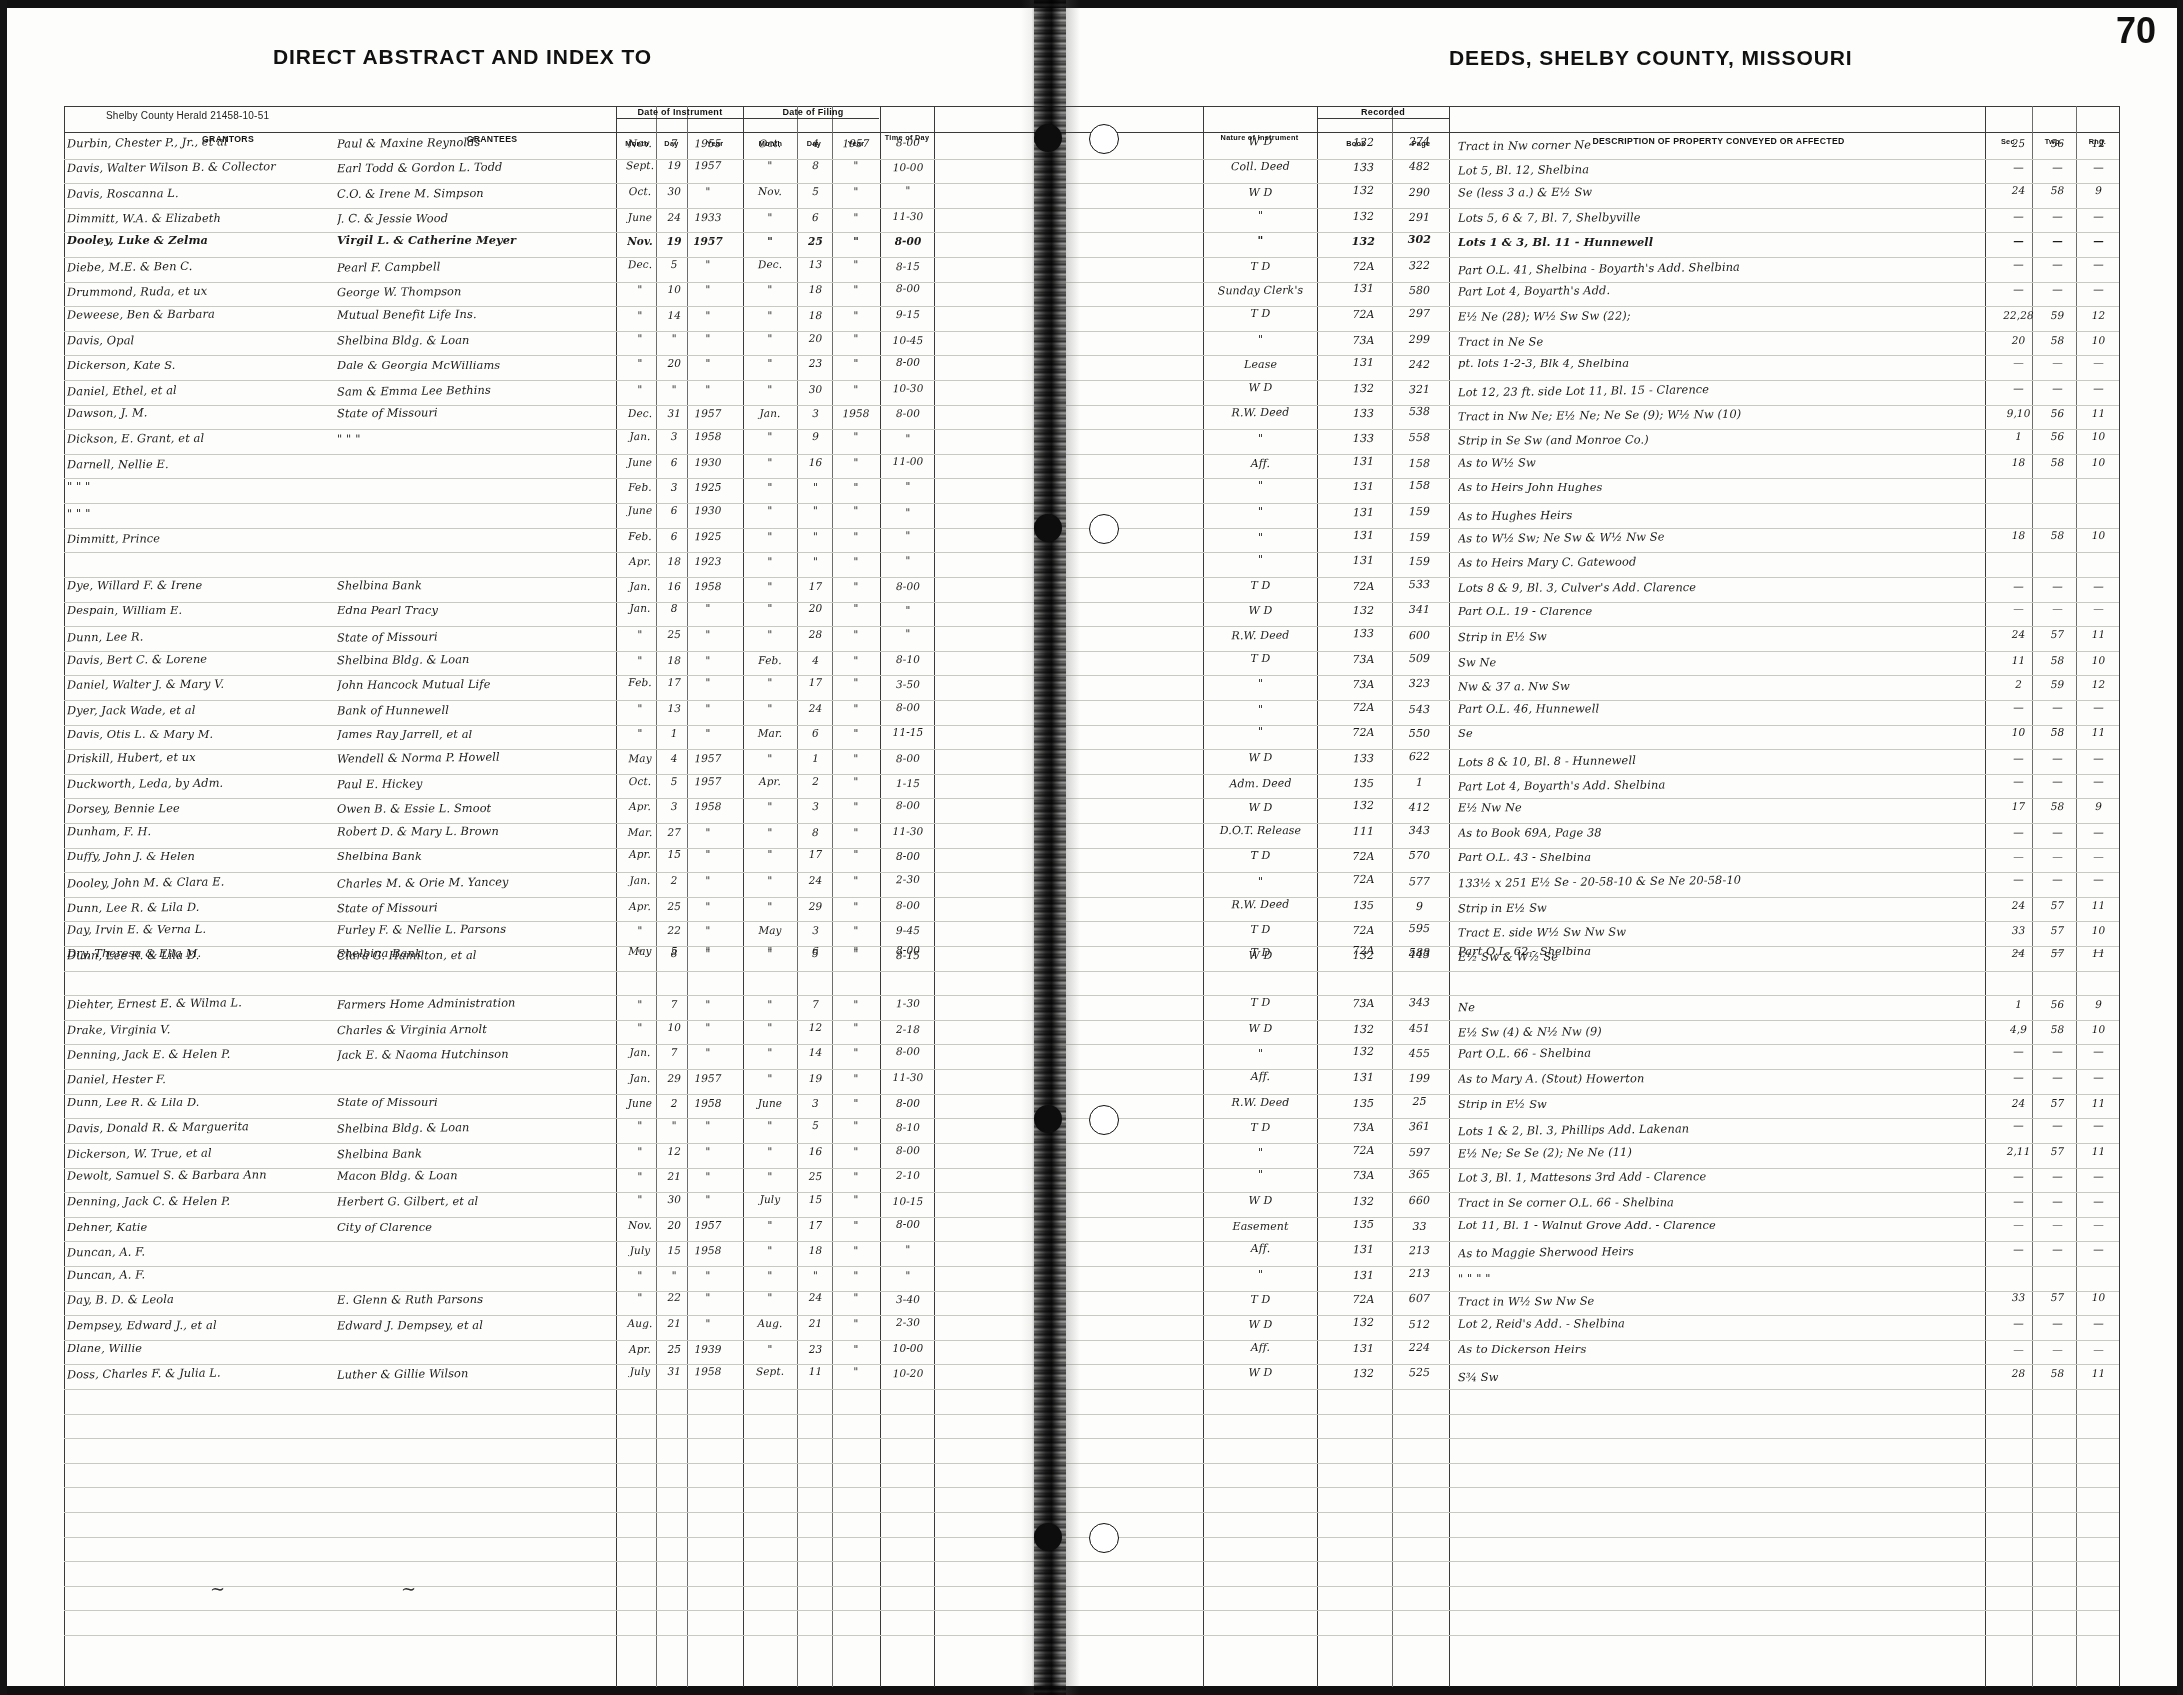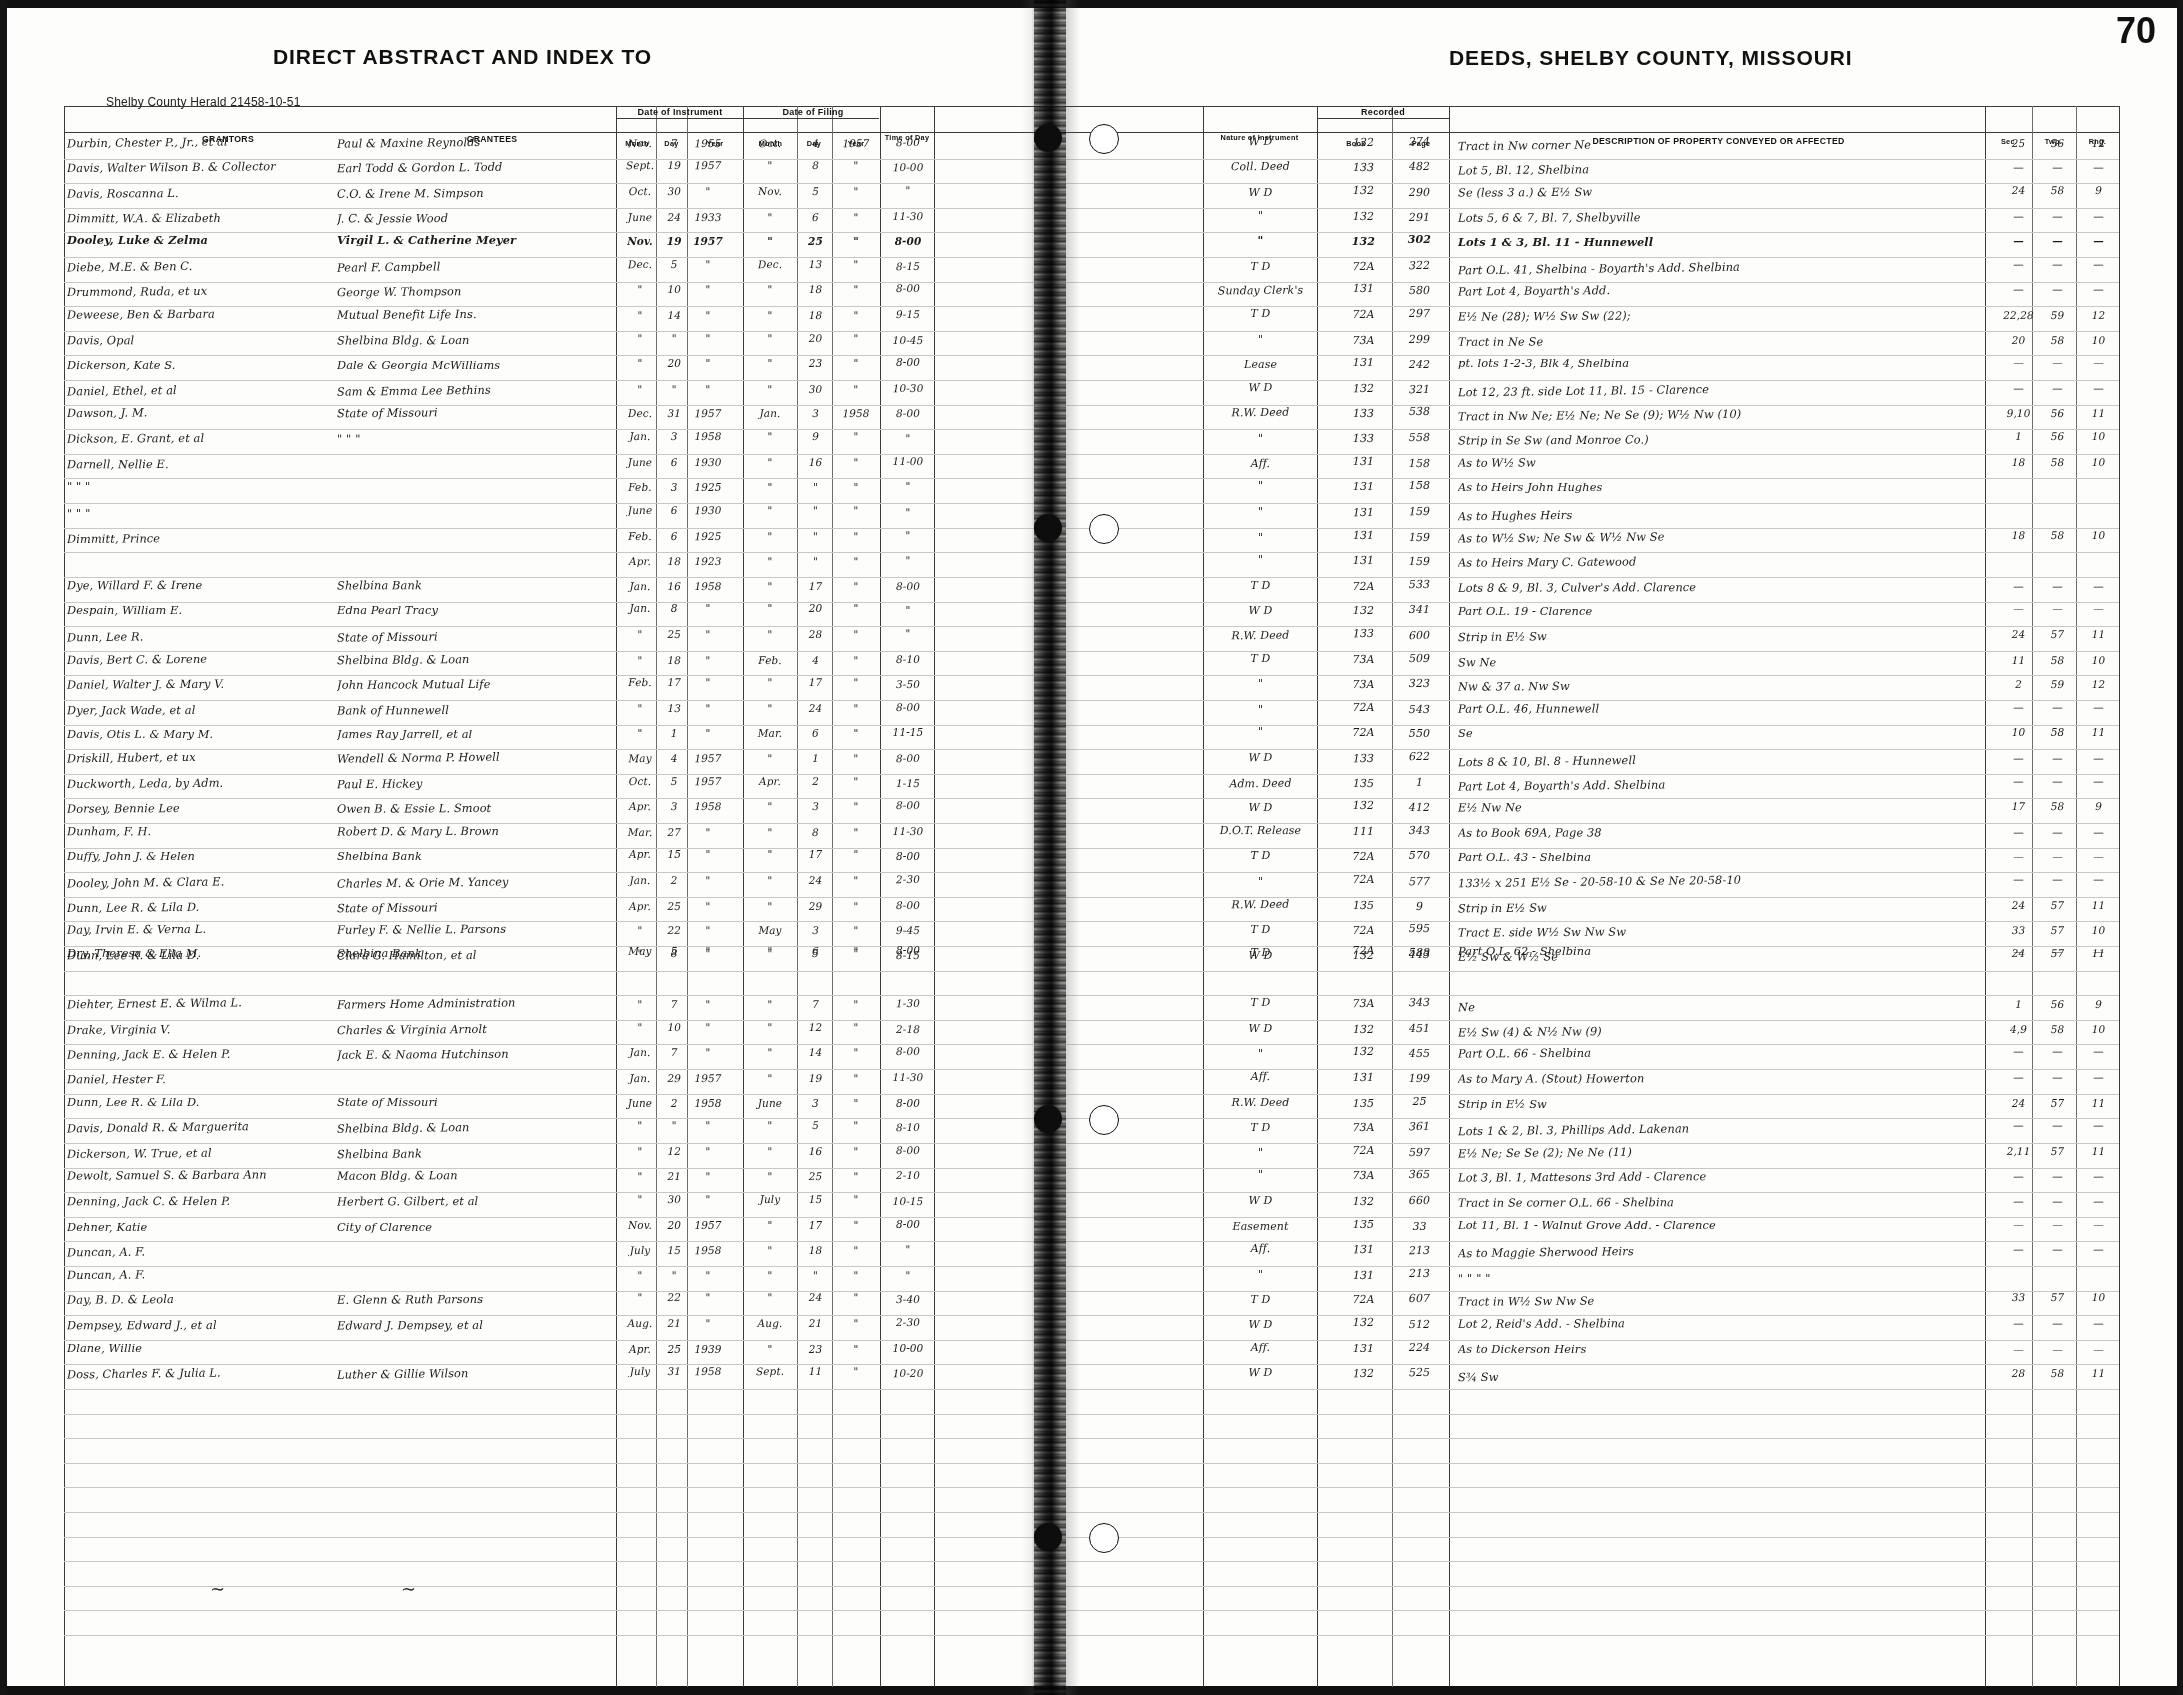--- a/index.html
+++ b/index.html
@@ -92,22 +92,22 @@
   #title-right { left: 1449px; top: 46px; }
   #page-number {
     position: absolute;
     right: 27px; top: 10px;
     font-size: 36px;
     font-weight: bold;
     color: #111;
   }
   #herald-imprint {
     position: absolute;
-    left: 106px; top: 95px;
-    font-size: 12px;
+    left: 106px; top: 110px;
+    font-size: 10px;
     color: #222;
     letter-spacing: 0.2px;
     white-space: nowrap;
   }
 
   
   .vline {
     position: absolute;
     top: 106px;
     width: 0.9px;

